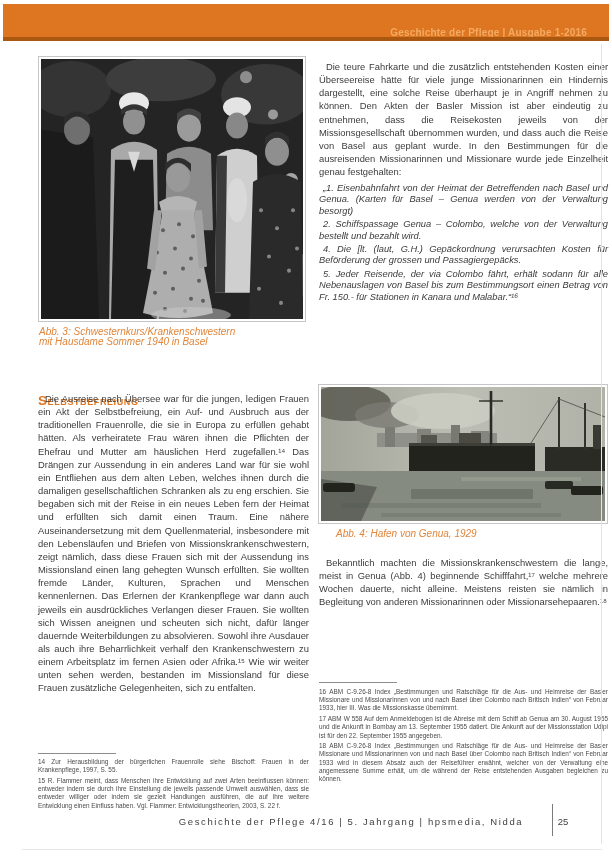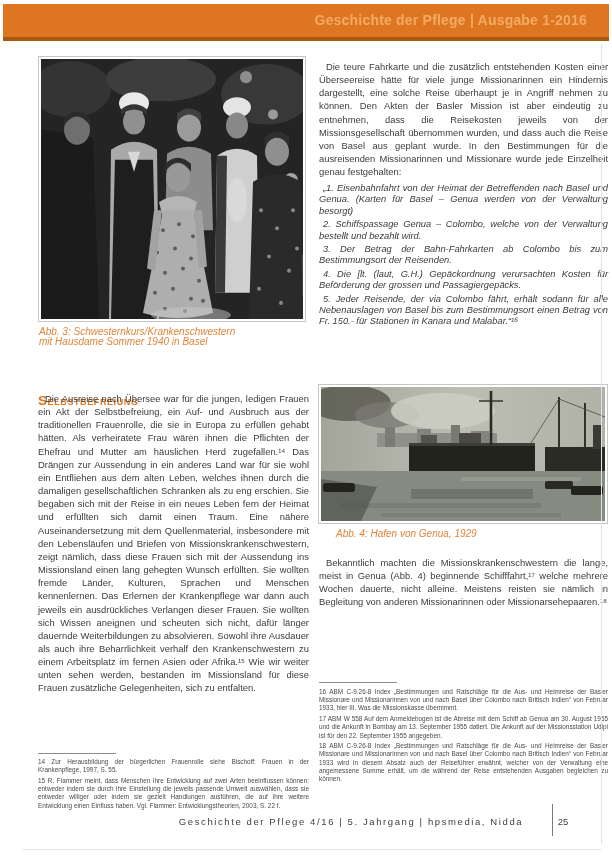--- a/index.html
+++ b/index.html
@@ -3,21 +3,21 @@
 <meta charset="utf-8">
 <style>
   html,body{margin:0;padding:0;}
   body{
     width:612px;height:859px;position:relative;background:#ffffff;overflow:hidden;
     font-family:"Liberation Sans",sans-serif;color:#3b3b3b;
   }
   
   .header-band{position:absolute;left:3px;top:4px;width:606px;height:33px;background:#de7520;}
   .header-title{
-    position:absolute;right:22px;top:0;line-height:33px;font-size:14px;font-weight:700;
+    position:absolute;right:22px;top:12px;line-height:33px;font-size:10px;font-weight:700;
     color:#f3ab63;letter-spacing:.2px;
   }
   .header-stripe{position:absolute;left:3px;top:37px;width:606px;height:4px;background:#aa570f;}
   
   .page-edge-right{position:absolute;left:601px;top:44px;width:1px;height:800px;background:#e3e3e3;}
   .page-edge-bottom{position:absolute;left:22px;top:849px;width:580px;height:1px;background:#e6e6e6;}
 
   
   .photo-frame{position:absolute;background:#fff;border:1px solid #c6c6c6;box-sizing:border-box;padding:2px;}
   .photo-frame svg{display:block;width:100%;height:100%;}
@@ -157,21 +157,20 @@
 <div id="left-footnotes" class="footnotes">
   <div class="footnote">14 Zur Herausbildung der bürgerlichen Frauenrolle siehe Bischoff: Frauen in der Krankenpflege, 1997, S. 55.</div>
   <div class="footnote">15 R. Flammer meint, dass Menschen ihre Entwicklung auf zwei Arten beeinflussen können: entweder indem sie durch ihre Einstellung die jeweils passende Umwelt auswählen, dass sie entweder williger oder indem sie gezielt Handlungen ausführen, die auf ihre weitere Entwicklung einen Einfluss haben. Vgl. Flammer: Entwicklungstheorien, 2003, S. 22 f.</div>
 </div>
 
 <div id="right-par1" class="body-par">Die teure Fahrkarte und die zusätzlich entstehenden Kosten einer Überseereise hätte für viele junge Missionarinnen ein Hindernis dargestellt, eine solche Reise überhaupt je in Angriff nehmen zu können. Den Akten der Basler Mission ist aber eindeutig zu entnehmen, dass die Reisekosten jeweils von der Missionsgesellschaft übernommen wurden, und dass auch die Reise von Basel aus geplant wurde. In den Bestimmungen für die ausreisenden Missionarinnen und Missionare wurde jede Einzelheit genau festgehalten:</div>
 
 <div class="quote-list">
   <div class="quote-item">„1. Eisenbahnfahrt von der Heimat der Betreffenden nach Basel und Genua. (Karten für Basel – Genua werden von der Verwaltung besorgt)</div>
   <div class="quote-item">2. Schiffspassage Genua – Colombo, welche von der Verwaltung bestellt und bezahlt wird.</div>
-  <div class="quote-item">3. Der Betrag der Bahn-Fahrkarten ab Colombo bis zum Bestimmungsort der Reisenden.</div>
   <div class="quote-item">4. Die [lt. (laut, G.H.) Gepäckordnung verursachten Kosten für Beförderung der grossen und Passagiergepäcks.</div>
   <div class="quote-item">5. Jeder Reisende, der via Colombo fährt, erhält sodann für alle Nebenauslagen von Basel bis zum Bestimmungsort einen Betrag von Fr. 150.- für Stationen in Kanara und Malabar.“¹⁶</div>
 </div>
 
 <div id="photo2" class="photo-frame">
   <svg viewBox="0 0 284 134" preserveAspectRatio="none">
     <defs>
       <linearGradient id="skyg" x1="0" y1="0" x2="1" y2="0">
         <stop offset="0" stop-color="#a3a59b"></stop>
           <stop offset="0.5" stop-color="#bcbeb4"></stop>

